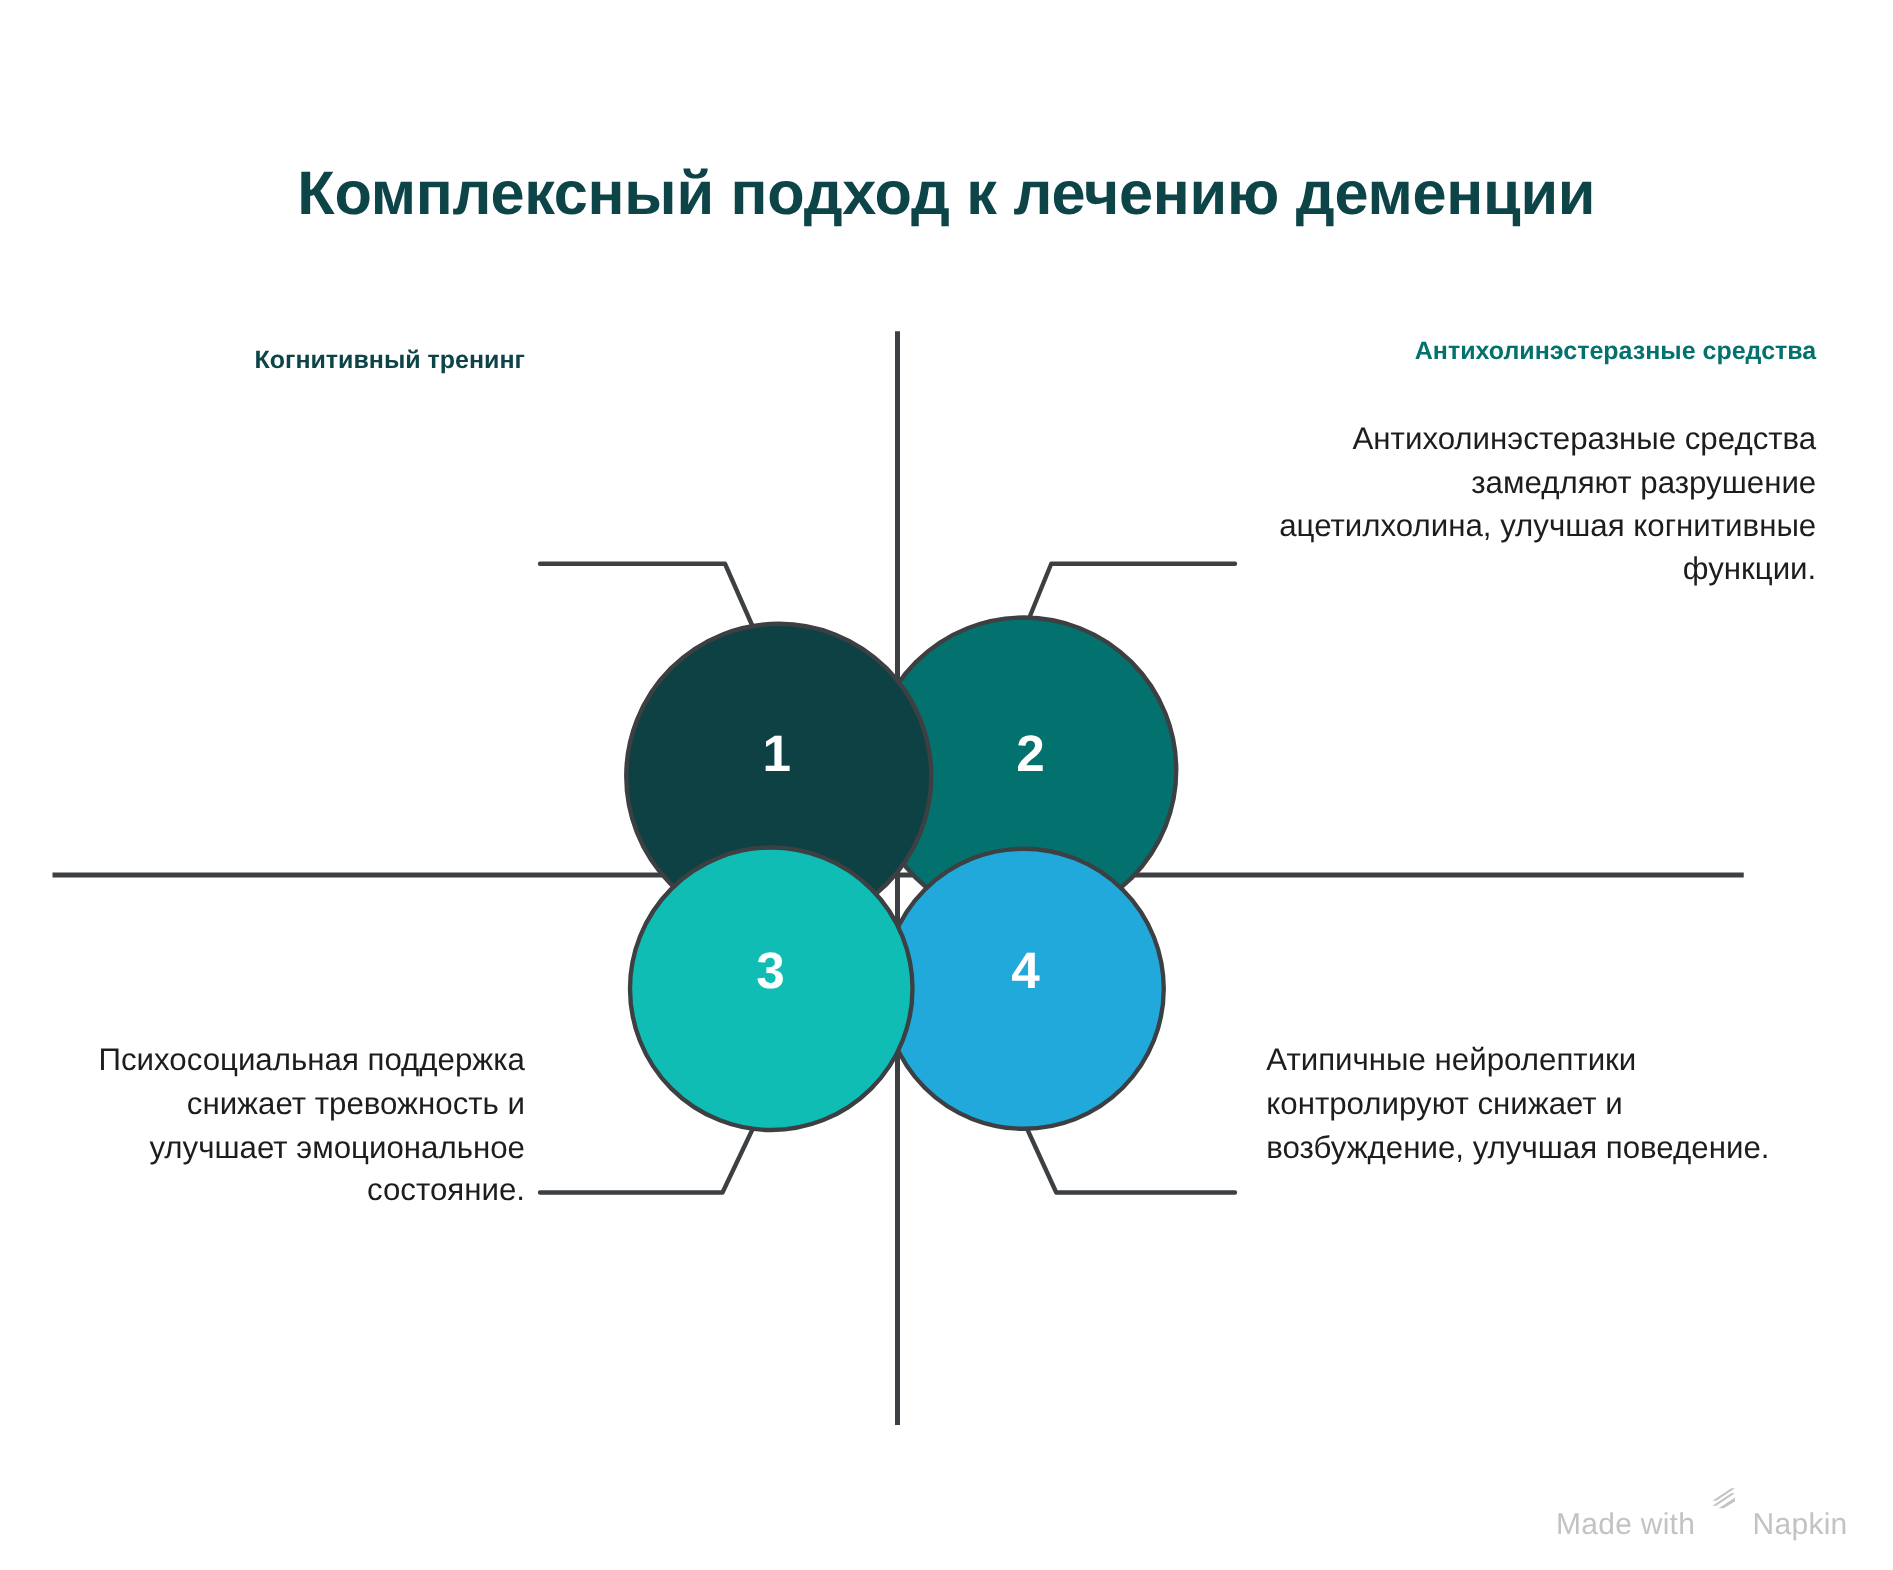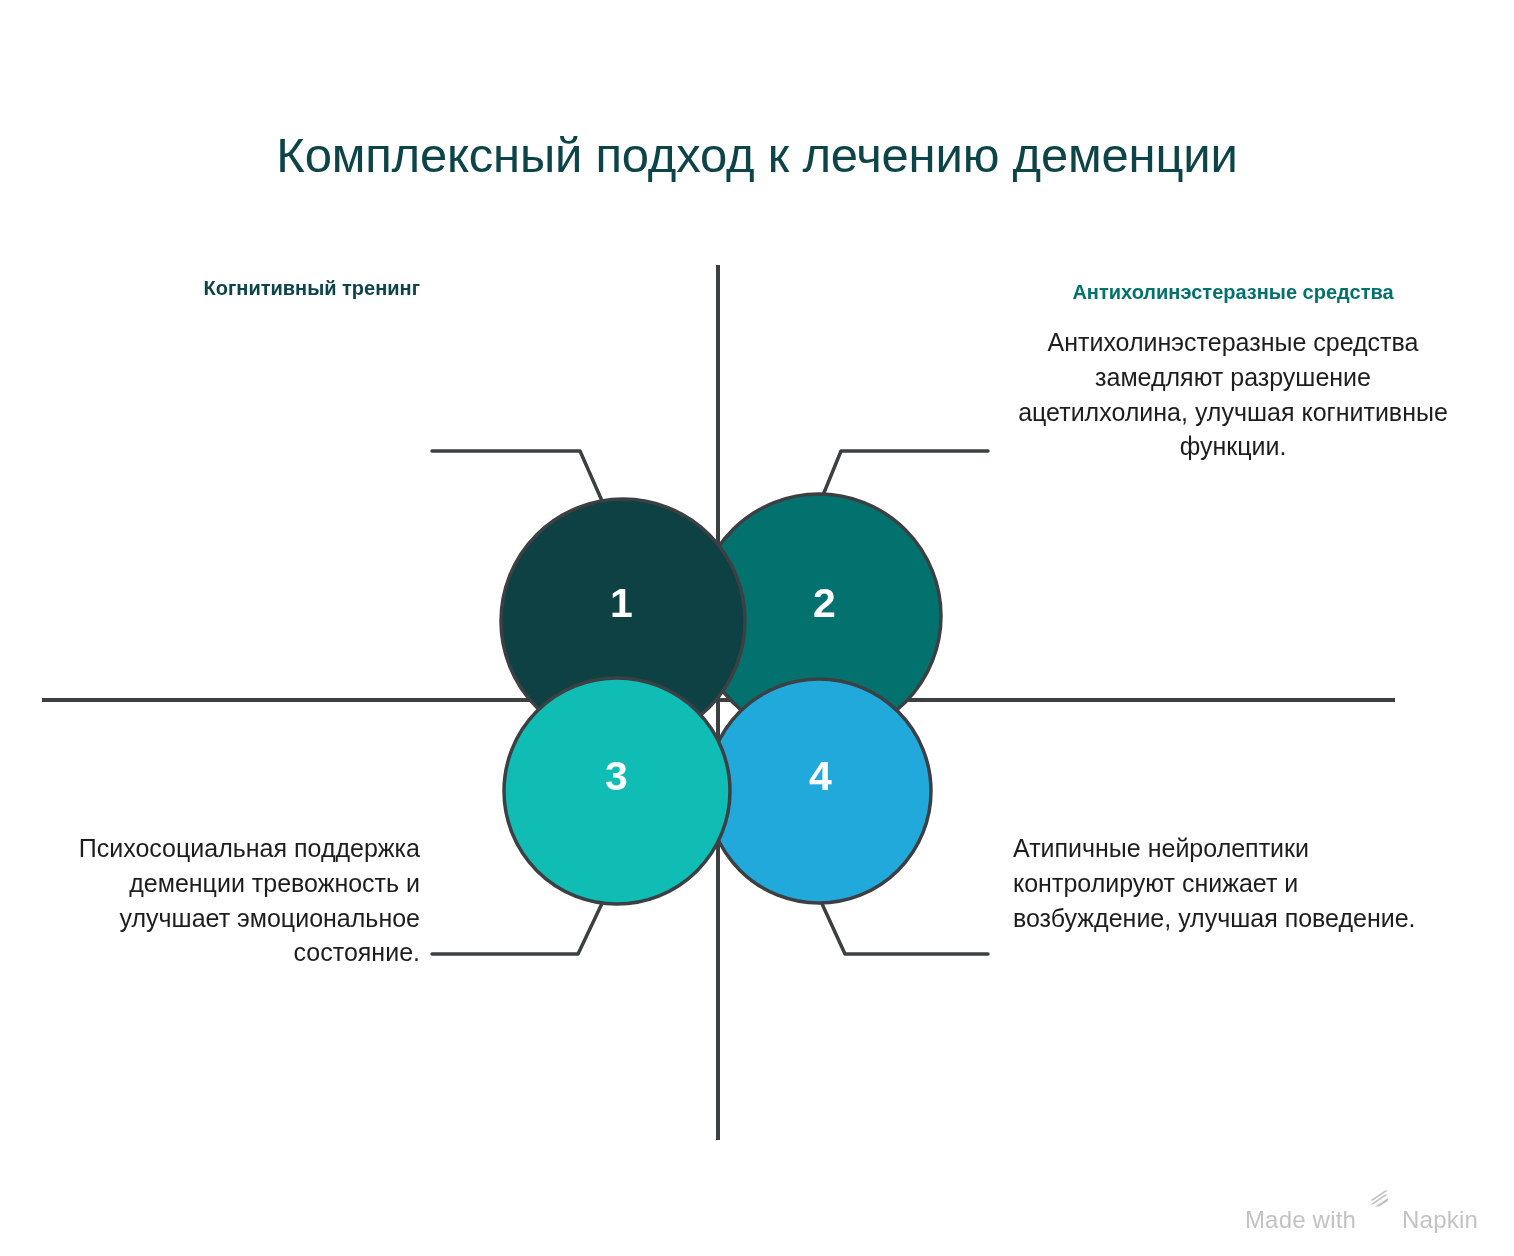--- a/index.html
+++ b/index.html
@@ -25,21 +25,21 @@
   }
 
   
   .page-title {
     position: absolute;
     left: 0;
     top: 96px;
     width: 1514px;
     text-align: center;
     font-size: 49px;
-    font-weight: normal;
+    font-weight: bold;
     color: #0d4448;
     letter-spacing: -0.2px;
     line-height: 1.1;
     white-space: nowrap;
   }
 
   
   .divider-layer {
     position: absolute;
     left: 0;
@@ -64,23 +64,23 @@
     font-size: 25px;
     line-height: 1.39;
     color: #1d1d1d;
     margin: 0;
   }
 
   #quad-1 { left: 58px;  top: 276px;  text-align: right; }
   #quad-1 .quad-heading { color: #0d4448; }
   #quad-1 .quad-body { margin-top: 52px; }
 
-  #quad-2 { left: 1013px; top: 280px; text-align: center; width: 440px; }
+  #quad-2 { left: 1013px; top: 269px; text-align: right; width: 440px; }
   #quad-2 .quad-heading { color: #03726f; }
-  #quad-2 .quad-body { margin-top: 20px; }
+  #quad-2 .quad-body { margin-top: 40px; }
 
   #quad-3 { left: 58px;  top: 783px;  text-align: right; }
   #quad-3 .quad-heading { color: #0fbdb5; }
   #quad-3 .quad-body { margin-top: 48px; }
 
   #quad-4 { left: 1013px; top: 783px; text-align: left; width: 420px; }
   #quad-4 .quad-heading { color: #22a9dc; }
   #quad-4 .quad-body { margin-top: 48px; }
 
   
@@ -170,21 +170,21 @@
   <div class="quad" id="quad-1">
     <h2 class="quad-heading">Когнитивный тренинг</h2>
   </div>
 
   <div class="quad" id="quad-2">
     <h2 class="quad-heading">Антихолинэстеразные средства</h2>
     <p class="quad-body">Антихолинэстеразные средства замедляют разрушение ацетилхолина, улучшая когнитивные функции.</p>
   </div>
 
   <div class="quad" id="quad-3">
-    <p class="quad-body">Психосоциальная поддержка деменции тревожность и улучшает эмоциональное состояние.</p>
+    <p class="quad-body">Психосоциальная поддержка снижает тревожность и улучшает эмоциональное состояние.</p>
   </div>
 
   <div class="quad" id="quad-4">
     <p class="quad-body">Атипичные нейролептики контролируют снижает и возбуждение, улучшая поведение.</p>
   </div>
 
   <div class="watermark">
     <span class="mark-text">Made with</span>
     <svg width="26" height="26" viewBox="0 0 26 26" aria-hidden="true">
       <g fill="#c3c3c3">

